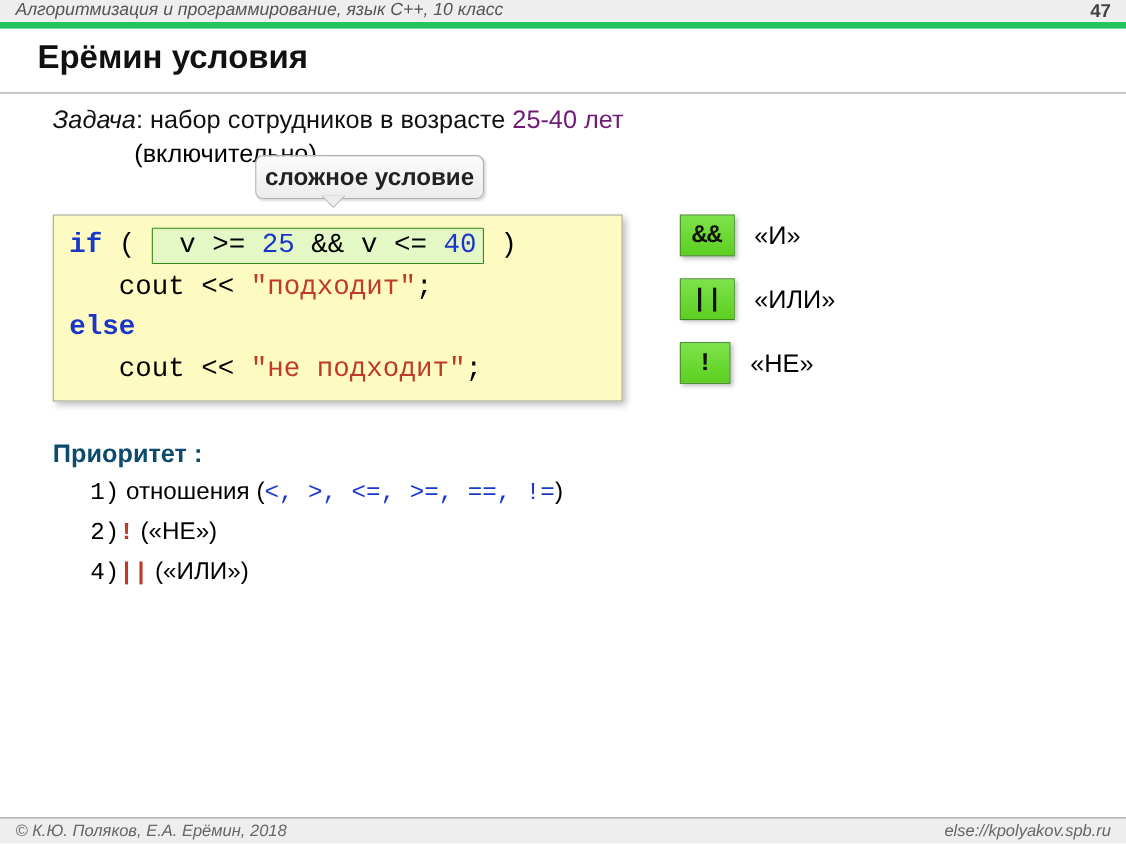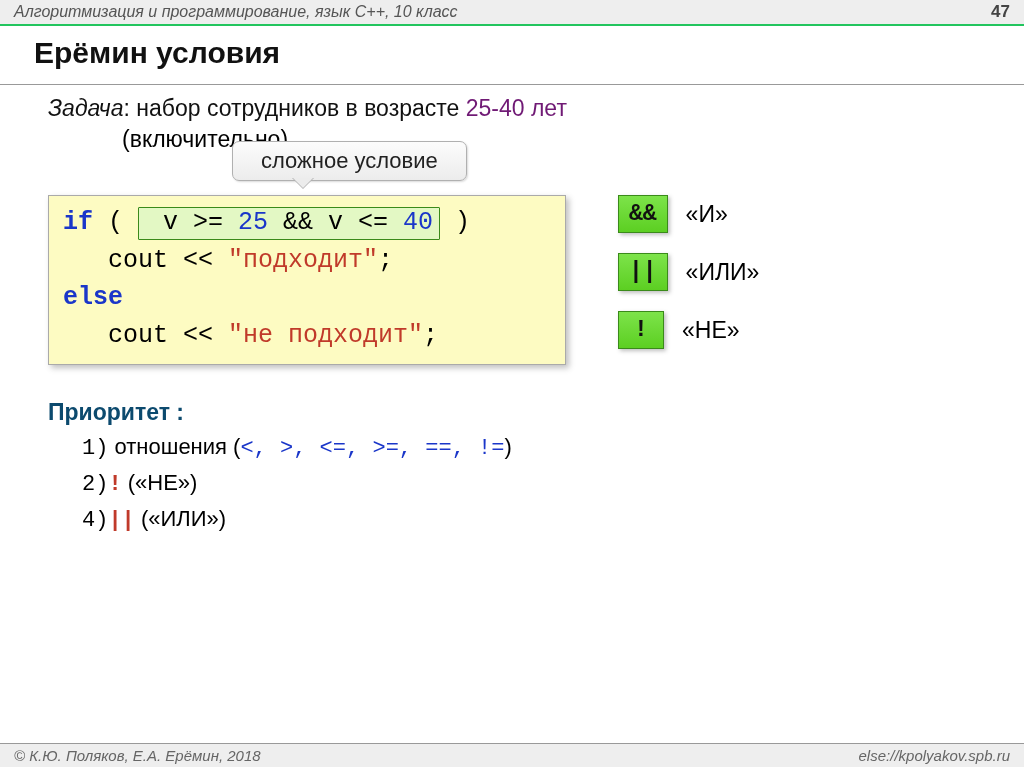--- a/index.html
+++ b/index.html
@@ -6,21 +6,21 @@
   body {
     width: 1024px;
     height: 767px;
     background: #fff;
     font-family: Arial, sans-serif;
     position: relative;
     overflow: hidden;
   }
   .header {
     background: #eeeeee;
-    border-bottom: 2px solid #22c55e;
+    border-bottom: 6px solid #22c55e;
     padding: 4px 14px;
     display: flex;
     justify-content: space-between;
     align-items: center;
     height: 26px;
   }
   .header-title {
     font-style: italic;
     font-size: 16px;
     color: #555;
@@ -49,24 +49,25 @@
   .task-label { font-style: italic; }
   .accent { color: #701a75; }
   .task-line2 { padding-left: 88px; font-size:23px; margin-top:2px;}
   .callout {
     position: absolute;
     left: 232px;
     top: 141px;
     background: linear-gradient(#fcfcfc,#ececec);
     border: 1px solid #b0b0b0;
     border-radius: 7px;
-    padding: 6px 28px;
+    padding: 6px 8px;
     font-size: 22px;
     color: #222;
     box-shadow: 1px 1px 2px rgba(0,0,0,.15);
+    font-weight: bold;
   }
   .callout::after {
     content: '';
     position: absolute;
     bottom: -18px;
     left: 60px;
     border: 10px solid transparent;
     border-top-color: #ececec;
   }
   .callout::before {

